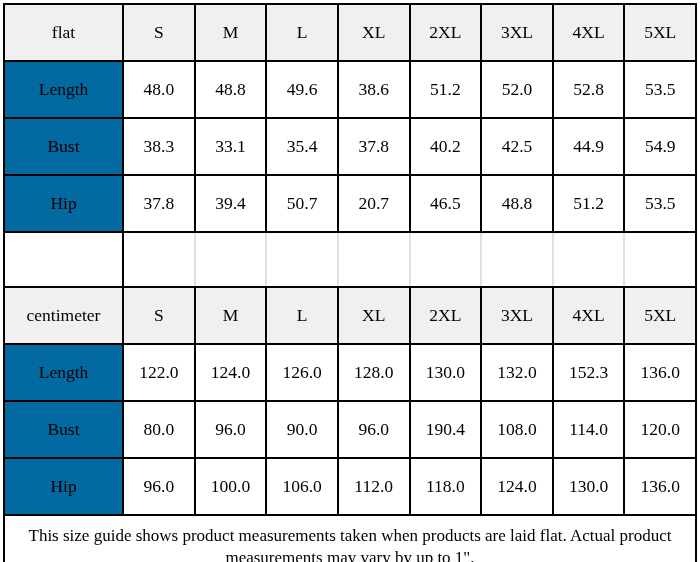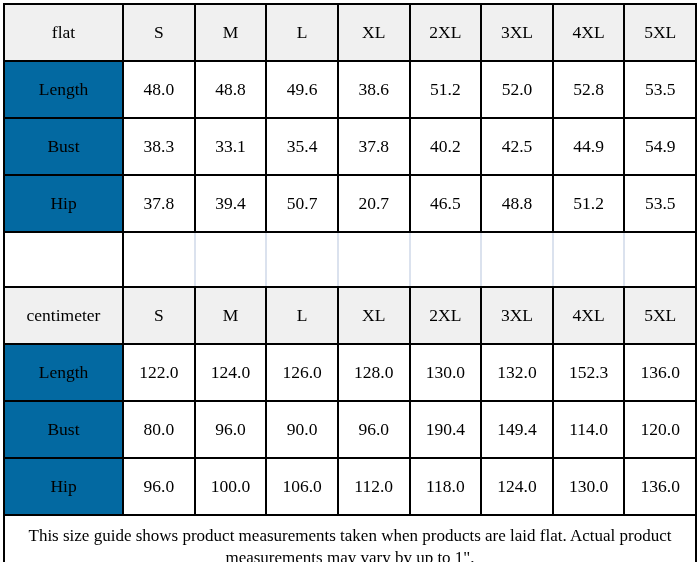--- a/index.html
+++ b/index.html
@@ -153,21 +153,21 @@
     <td>136.0</td>
   </tr>
 
   <tr>
     <td class="lbl">Bust</td>
     <td>80.0</td>
     <td>96.0</td>
     <td>90.0</td>
     <td>96.0</td>
     <td>190.4</td>
-    <td>149.4</td>
+    <td>108.0</td>
     <td>114.0</td>
     <td>120.0</td>
   </tr>
 
   <tr>
     <td class="lbl">Hip</td>
     <td>96.0</td>
     <td>100.0</td>
     <td>106.0</td>
     <td>112.0</td>

